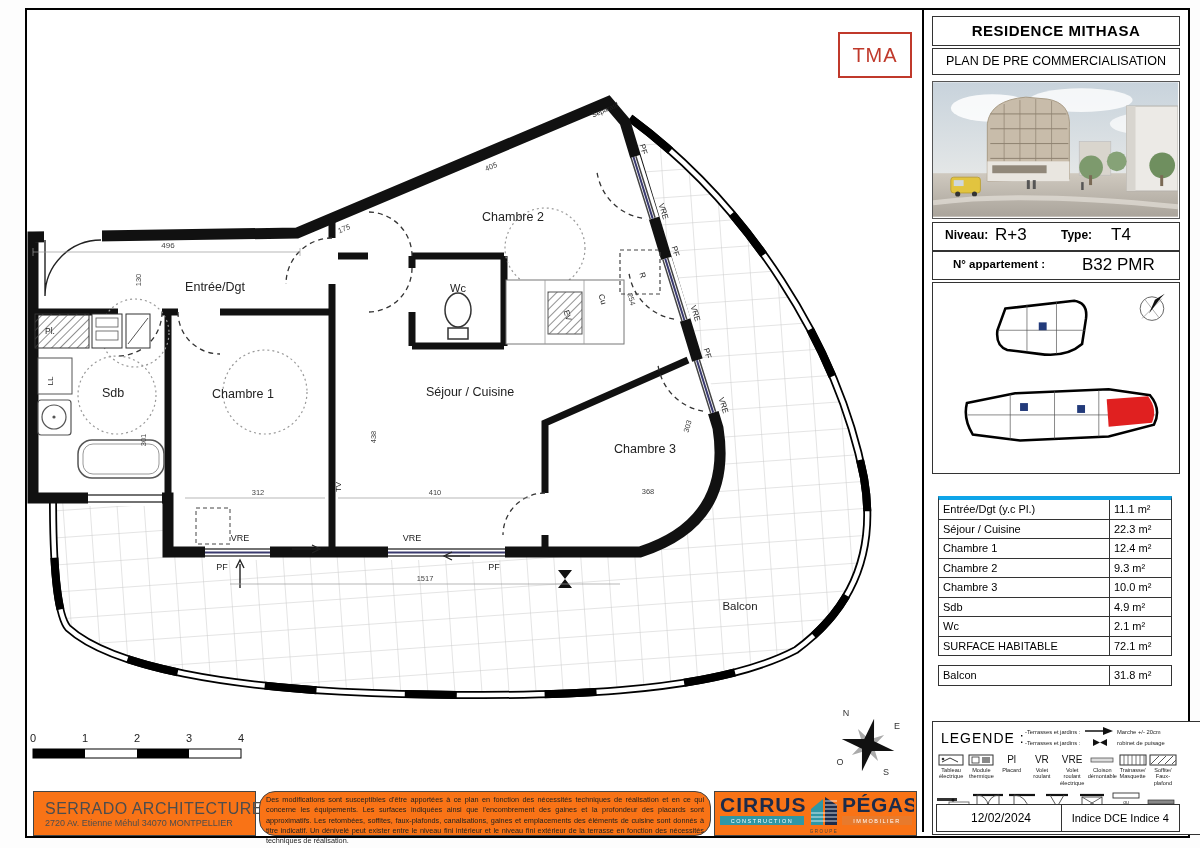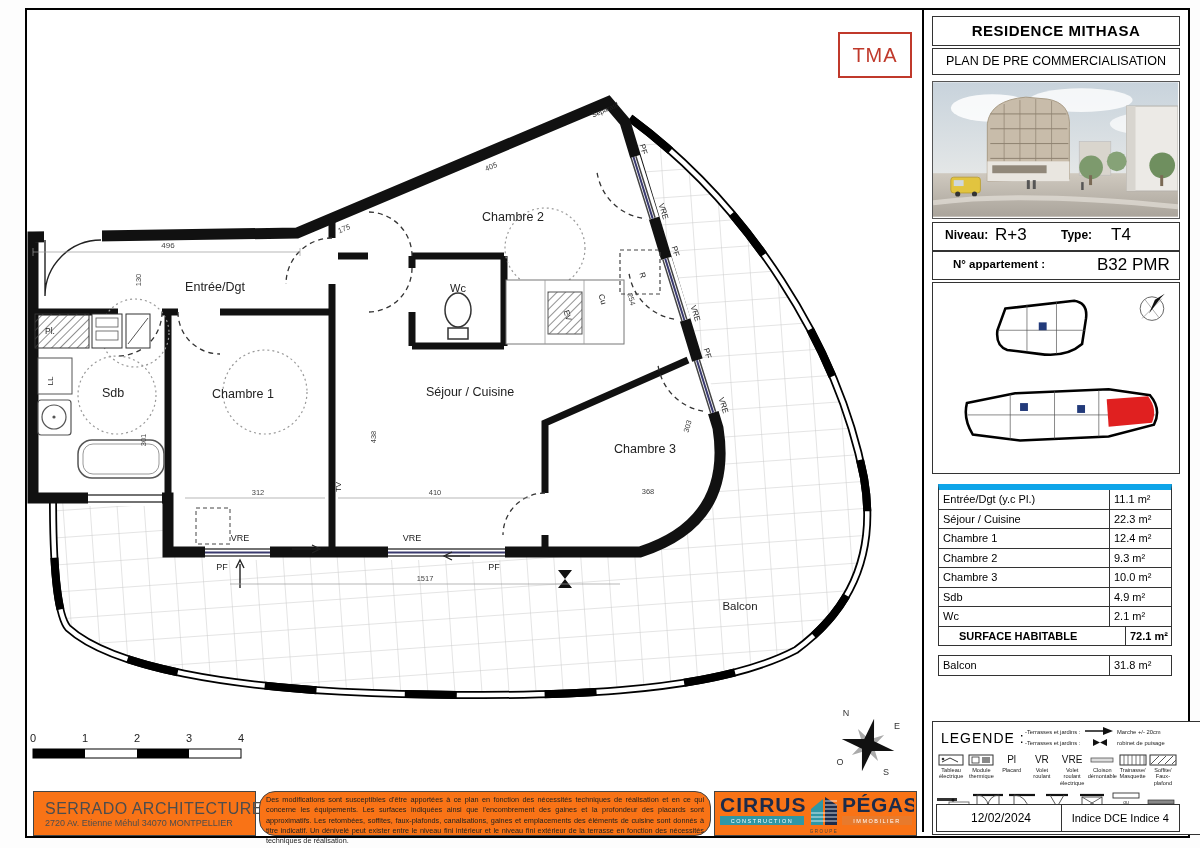--- a/index.html
+++ b/index.html
@@ -19,25 +19,25 @@
     letter-spacing:.5px;text-align:center;line-height:28px;}
   .psub{left:8px;top:38px;width:248px;height:27px;font-size:12.5px;text-align:center;line-height:25px;}
   .pimg{left:8px;top:71px;width:248px;height:138px;border:1.5px solid #555;overflow:hidden;}
   .prow1{left:8px;top:212px;width:248px;height:29px;font-size:12px;}
   .prow2{left:8px;top:240.5px;width:248px;height:29px;font-size:11.5px;}
   .prow1 b,.prow2 b{font-weight:bold;}
   .big{font-size:17px;}
   .pkey{left:8px;top:272px;width:248px;height:192px;}
   .ptable{left:14px;top:474px;width:234px;font-size:11px;}
   .trow{display:flex;border:1px solid #333;border-top:none;height:18.5px;line-height:18px;}
-  .trow:first-child{border-top:6px solid #0ea5e9;}
+  .trow:first-child{border-top:4px solid #0ea5e9;margin-top:12px;}
   .trow .tl{flex:0 0 166px;padding-left:4px;border-right:1px solid #333;
     white-space:nowrap;overflow:hidden;}
   .trow .tv{flex:1;padding-left:4px;}
-  .trow.total{font-weight:bold;padding-left:16px;}
+  .trow.total{font-weight:normal;}
   .trow.balc{margin-top:9px;border-top:1px solid #333;}
   .plegend{left:8px;top:711px;width:292px;height:114px;}
   .leg-title{position:absolute;left:8px;top:8px;font-size:14px;letter-spacing:1px;}
   .leg-top{position:absolute;left:92px;top:4px;width:154px;font-size:5.8px;color:#222;}
   .leg-top .lt-row{display:flex;align-items:center;height:11px;}
   .lt-pre{width:58px;}
   .lt-sym{width:34px;text-align:center;}
   .lt-lab{flex:1;}
   .leg-r1{position:absolute;left:3px;top:30px;width:242px;display:flex;}
   .leg-r1 .li{flex:1;text-align:center;font-size:5.6px;line-height:1.12;color:#222;}
@@ -297,21 +297,21 @@
     </div>
 
     <div class="pbox prow1">
       <span class="abs" style="left:12px;top:5px"><b>Niveau:</b></span>
       <span class="abs big" style="left:62px;top:2px">R+3</span>
       <span class="abs" style="left:128px;top:5px"><b>Type:</b></span>
       <span class="abs big" style="left:178px;top:2px">T4</span>
     </div>
     <div class="pbox prow2">
       <span class="abs" style="left:20px;top:6px"><b>N° appartement :</b></span>
-      <span class="abs big" style="left:164px;top:3px">B32 PMR</span>
+      <span class="abs big" style="left:149px;top:3px">B32 PMR</span>
     </div>
 
     <div class="pbox pkey">
       <svg width="245" height="189" viewBox="0 0 248 192">
         <g transform="translate(222,26)">
           <circle r="12" fill="none" stroke="#666" stroke-width="1"></circle>
           <path d="M -10 10 L 10 -10 M -7 -9 L 7 9" stroke="#999" stroke-width="0.8"></path>
           <path d="M -3 5 L 9 -11 L 13 -15 L 3 -9 Z" fill="#111"></path>
         </g>
         <g transform="translate(55,14)">

